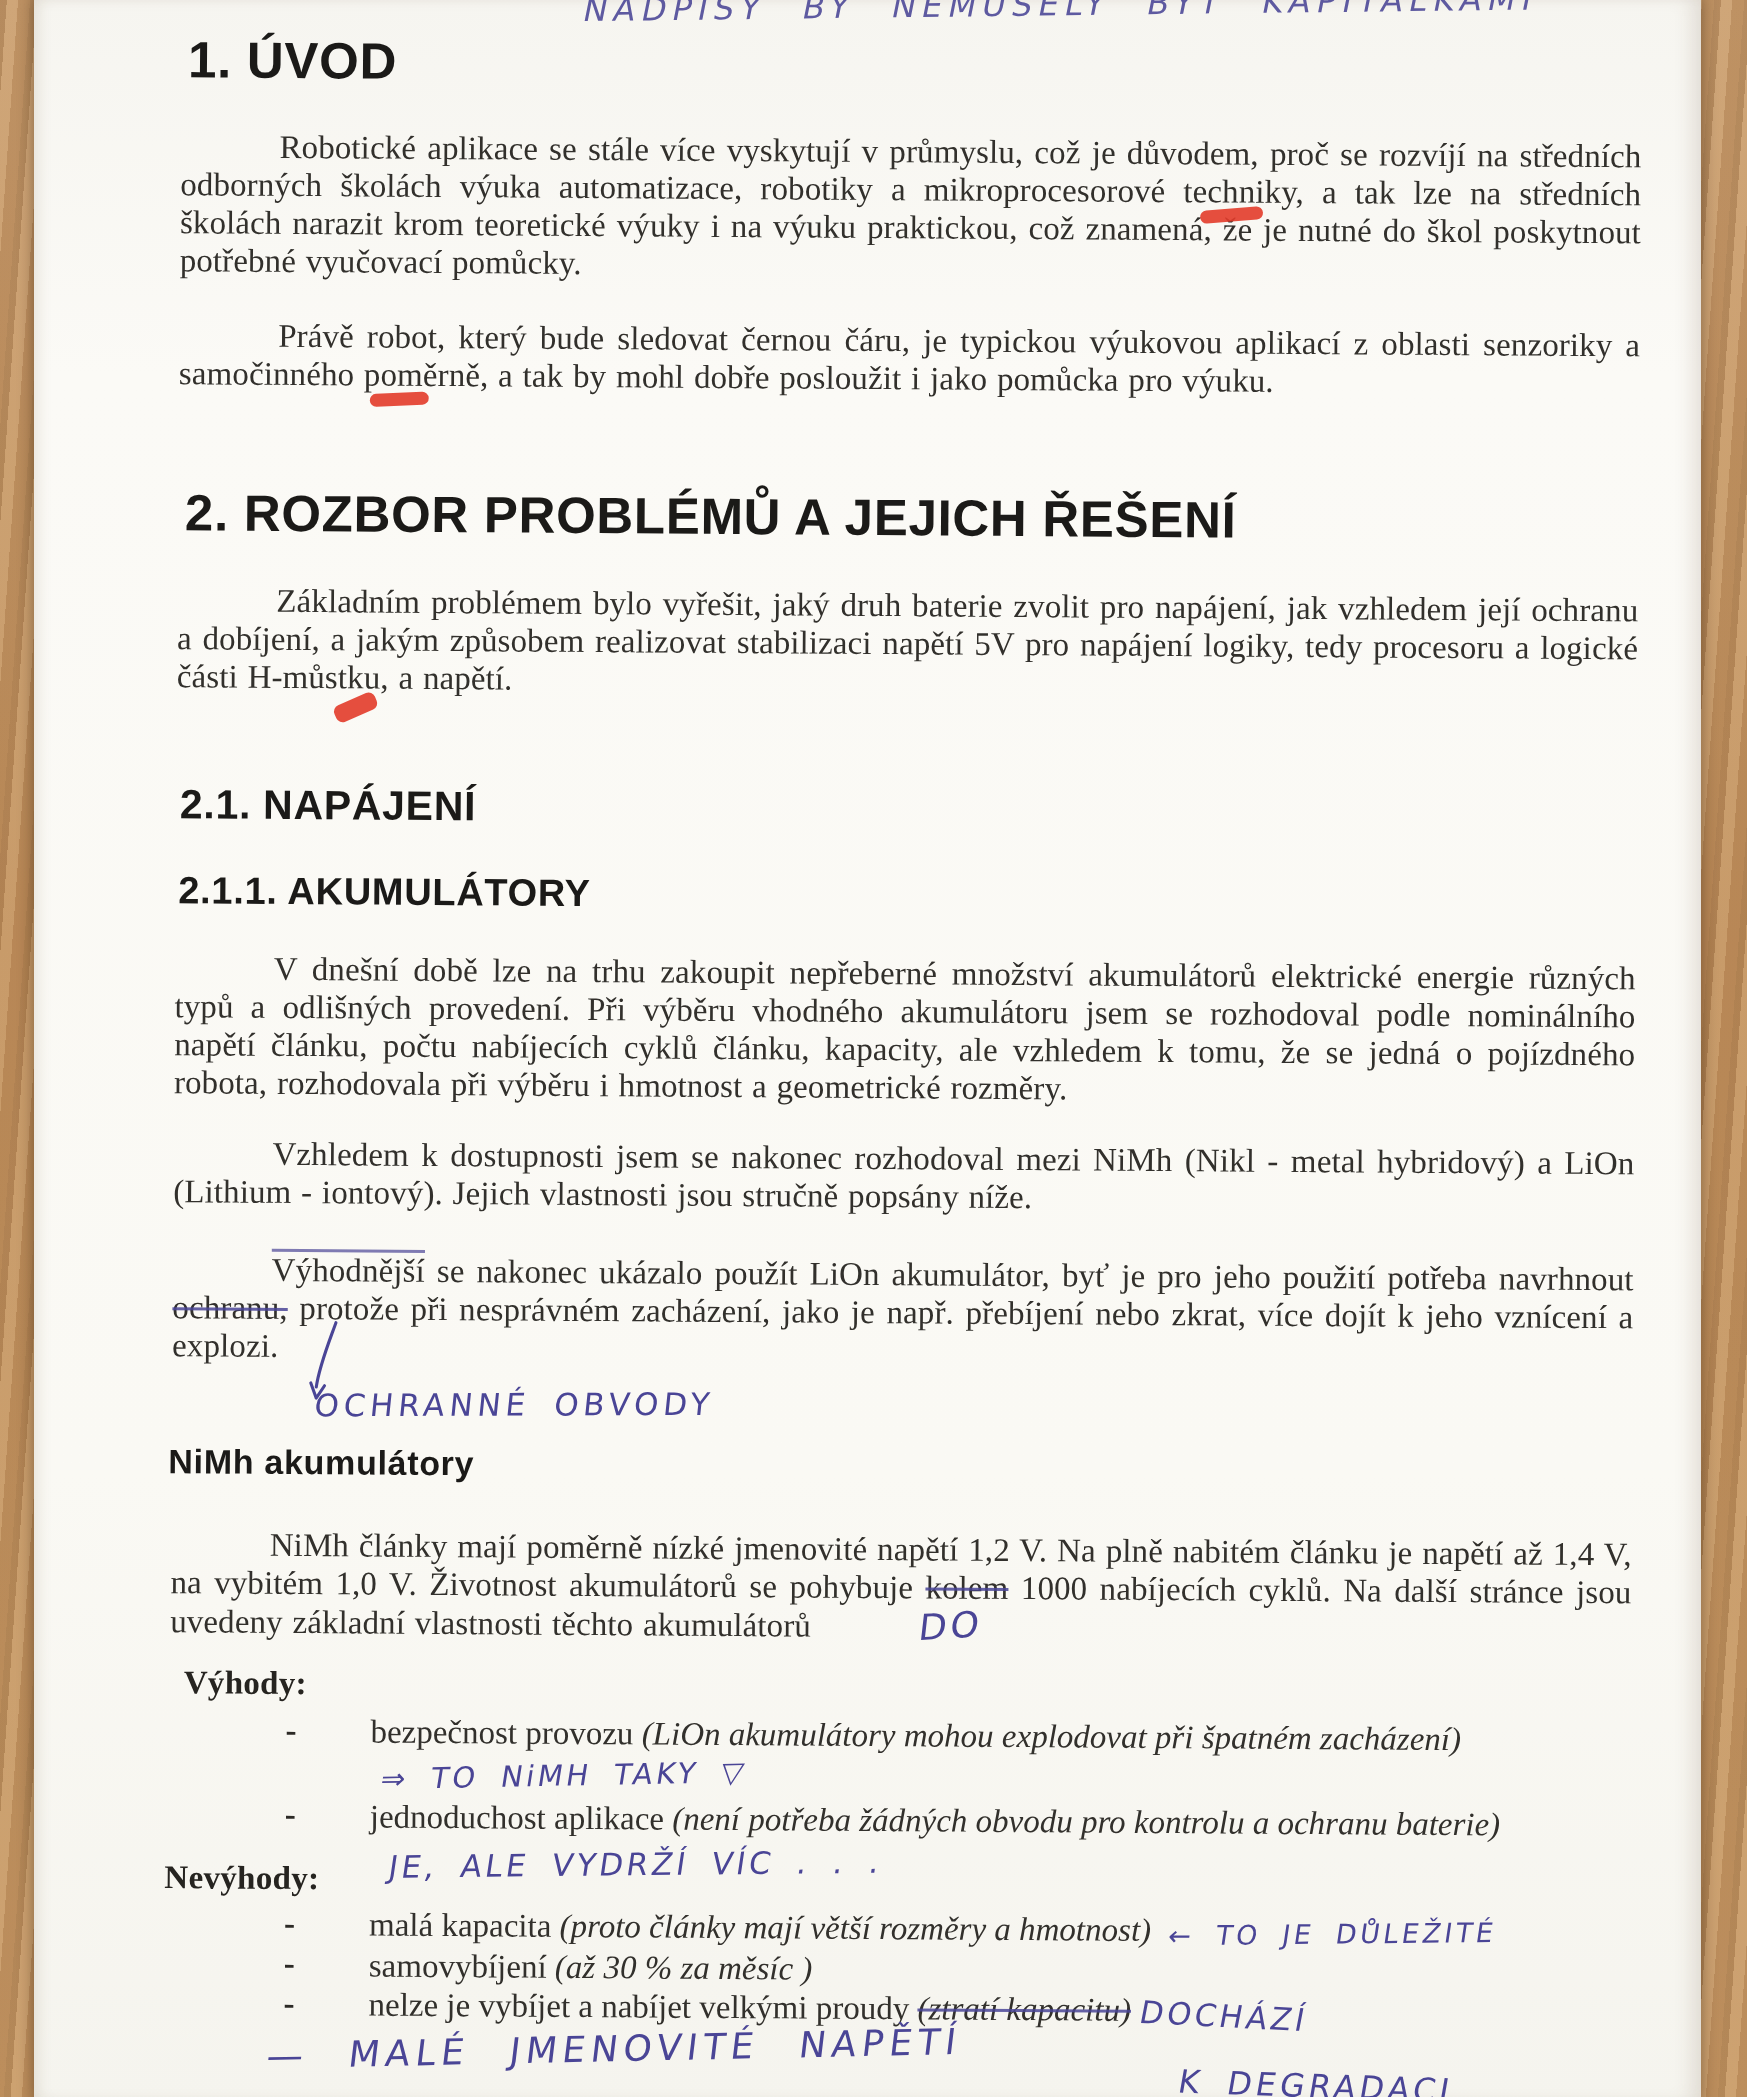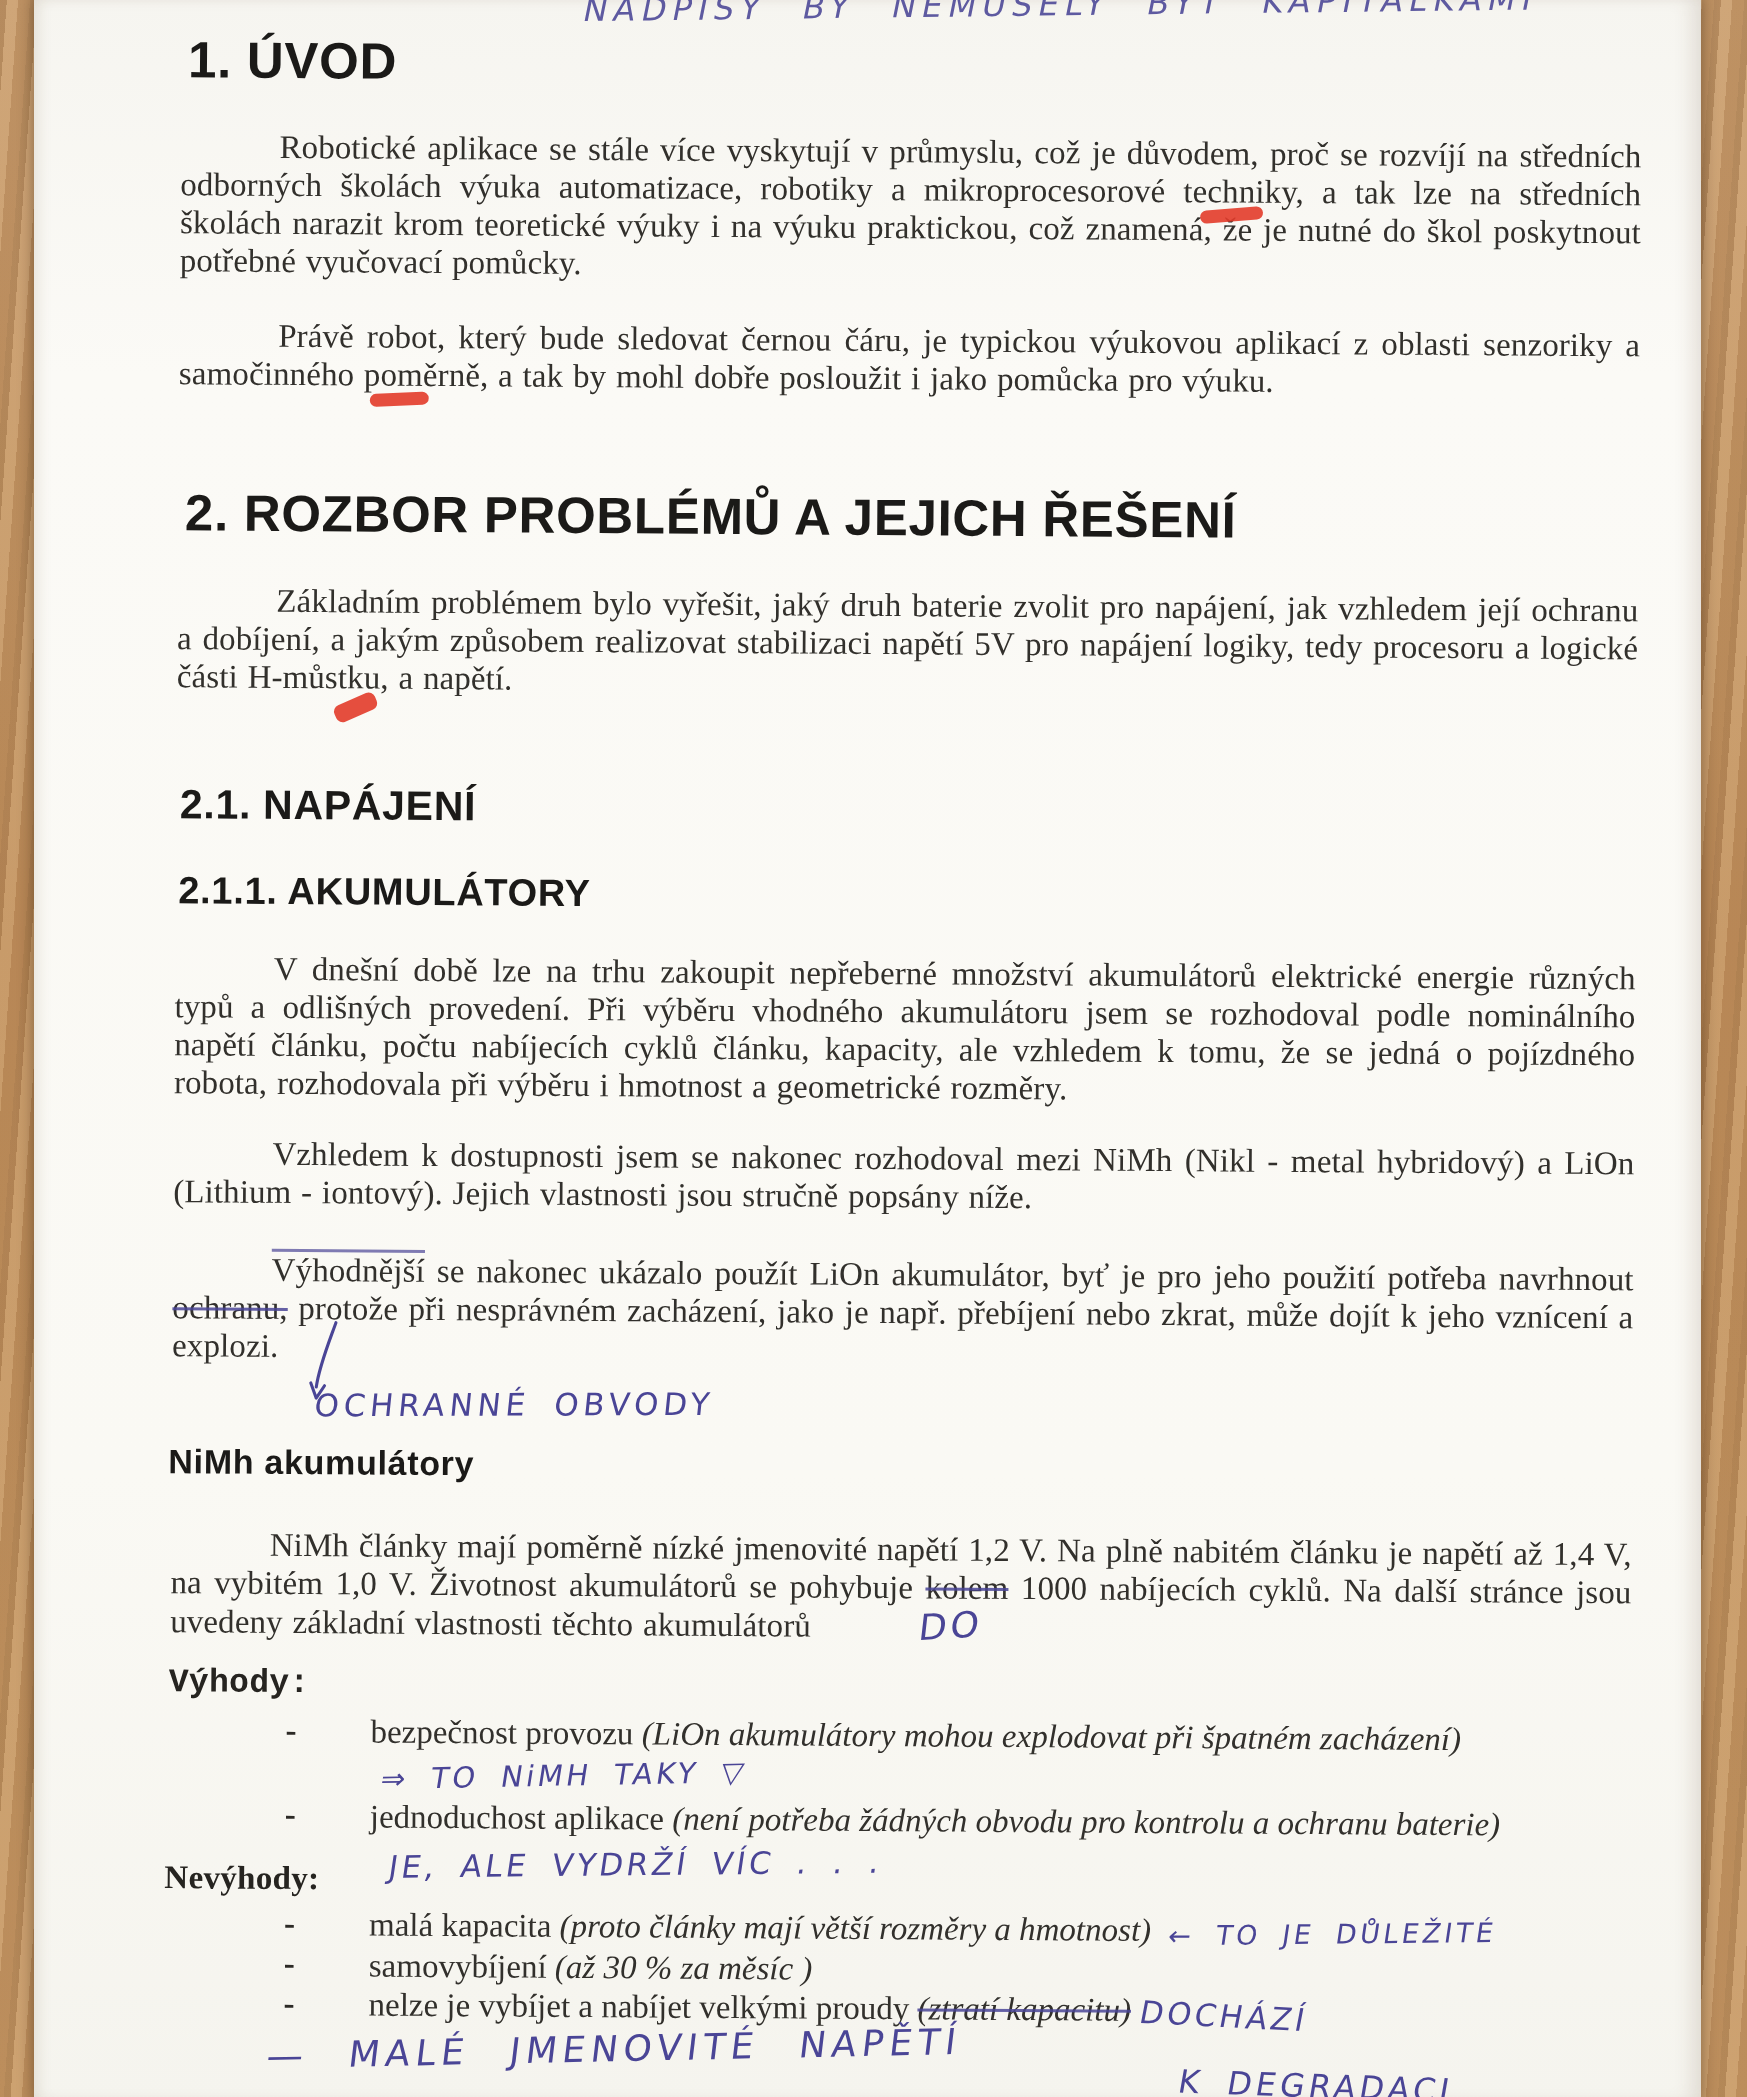--- a/index.html
+++ b/index.html
@@ -81,34 +81,34 @@
 
     <p class="abs body-text indent" style="top:591px;margin:0;"><span>Základním problémem bylo vyřešit, jaký druh baterie zvolit pro napájení, jak vzhledem její ochranu a dobíjení, a jakým způsobem realizovat stabilizaci napětí 5V pro napájení logiky, tedy procesoru a logické části </span><span class="rmark rmark-3">H-můstku, a</span><span> napětí.</span></p>
 
     <div class="abs h-sans h3" style="left:146px;top:791px;">2.1. NAPÁJENÍ</div>
     <div class="abs h-sans h4" style="left:145px;top:879px;">2.1.1. AKUMULÁTORY</div>
 
     <p class="abs body-text indent" style="top:959px;margin:0;">V dnešní době lze na trhu zakoupit nepřeberné množství akumulátorů elektrické energie různých typů a odlišných provedení. Při výběru vhodného akumulátoru jsem se rozhodoval podle nominálního napětí článku, počtu nabíjecích cyklů článku, kapacity, ale vzhledem k tomu, že se jedná o pojízdného robota, rozhodovala při výběru i hmotnost a geometrické rozměry.</p>
 
     <p class="abs body-text indent" style="top:1144px;margin:0;">Vzhledem k dostupnosti jsem se nakonec rozhodoval mezi NiMh (Nikl - metal hybridový) a LiOn (Lithium - iontový). Jejich vlastnosti jsou stručně popsány níže.</p>
 
-    <p class="abs body-text indent" style="top:1260px;margin:0;"><span class="oblue">Výhodnější</span><span> se nakonec ukázalo použít LiOn akumulátor, byť je pro jeho použití potřeba navrhnout </span><span class="xblue">ochranu,</span><span> protože při nesprávném zacházení, jako je např. přebíjení nebo zkrat, může dojít k jeho vznícení a explozi.</span></p>
+    <p class="abs body-text indent" style="top:1260px;margin:0;"><span class="oblue">Výhodnější</span><span> se nakonec ukázalo použít LiOn akumulátor, byť je pro jeho použití potřeba navrhnout </span><span class="xblue">ochranu,</span><span> protože při nesprávném zacházení, jako je např. přebíjení nebo zkrat, více dojít k jeho vznícení a explozi.</span></p>
 
     <svg class="abs arrow-svg" style="left:274px;top:1330px;" width="55" height="81" viewBox="0 0 80 118">
       <path d="M46,2 C34,36 22,66 18,96" fill="none" stroke="#4a4596" stroke-width="4.5" stroke-linecap="round"></path>
       <path d="M18,112 L10,90 M18,112 L30,94" fill="none" stroke="#4a4596" stroke-width="4.5" stroke-linecap="round"></path>
     </svg>
 
     <div class="abs hw hw-ochranne" style="left:285px;top:1394px;">OCHRANNÉ OBVODY</div>
 
     <div class="abs h-sans h5" style="left:139px;top:1452px;">NiMh akumulátory</div>
 
     <p class="abs body-text indent" style="top:1535px;margin:0;"><span>NiMh články mají poměrně nízké jmenovité napětí 1,2 V. Na plně nabitém článku je napětí až 1,4 V, na vybitém 1,0 V. Životnost akumulátorů se pohybuje </span><span class="xblue">kolem</span><span> 1000 nabíjecích cyklů. Na další stránce jsou uvedeny základní vlastnosti těchto akumulátorů</span><span class="hw hw-do">DO</span></p>
 
-    <div class="abs label" style="left:141px;top:1674px;font-family:Liberation Mono, monospace;">Výhody:</div>
+    <div class="abs label" style="left:156px;top:1674px;">Výhody:</div>
 
     <div class="abs blist" style="top:1721px;">
       <div class="bitem">
         <span class="bdash">-</span><span>bezpečnost provozu </span><span class="it">(LiOn akumulátory mohou explodovat při špatném zacházení)</span><span class="hw hw-taky">⇒ TO NiMH TAKY ▽</span>
       </div>
       <div class="bitem" style="margin-top:5.5px;">
         <span class="bdash">-</span><span>jednoduchost aplikace </span><span class="it">(není potřeba žádných obvodu pro kontrolu a ochranu baterie)</span><span class="hw hw-je">JE, ALE VYDRŽÍ VÍC . . .</span>
       </div>
     </div>
 

